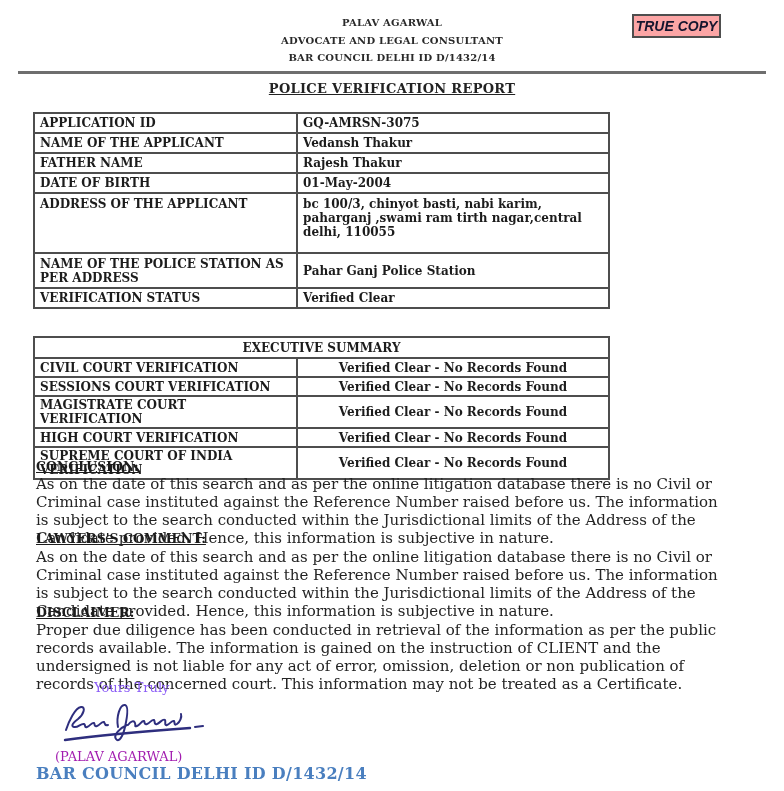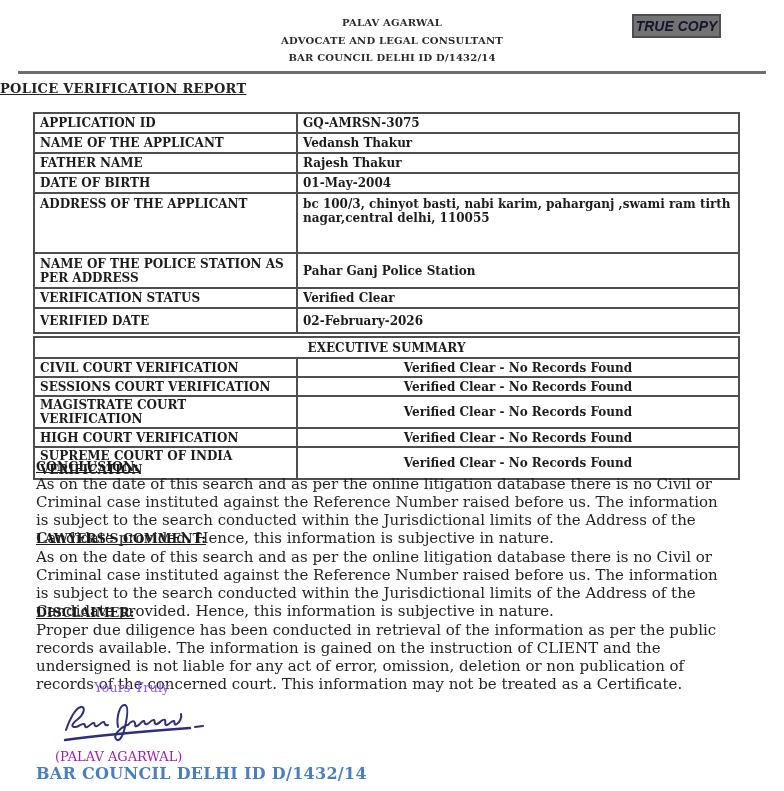--- a/index.html
+++ b/index.html
@@ -17,33 +17,33 @@
     font-size: 10px; font-weight: bold; line-height: 17.5px;
     letter-spacing: 0.2px; color: #2a2a2a;
   }
   .stamp {
     position: absolute; left: 632px; top: 14px;
     width: 89px; height: 24px;
     border: 2px solid #4e4e4e;
     display: flex; align-items: center; justify-content: center;
     font-family: "Liberation Sans", sans-serif;
     font-style: italic; font-weight: bold; font-size: 14px;
-    color: #15152e; background: #737373;
+    color: #15152e; background: #fca5a5;
   }
   .top-rule {
     position: absolute; top: 71px; left: 18px; right: 18px;
     height: 3px; background: #6e6e6e;
   }
   .report-title {
     position: absolute; top: 81px; left: 0; right: 0;
-    font-size: 13px; font-weight: bold;
+    text-align: center; font-size: 13px; font-weight: bold;
     text-decoration: underline; letter-spacing: 0.3px; color: #222;
   }
   table.doc-table {
-    position: absolute; left: 33px; width: 707px;
+    position: absolute; left: 33px; width: 577px;
     border-collapse: collapse; table-layout: fixed;
   }
   table.applicant { top: 112px; }
   table.summary { top: 336px; }
   .doc-table td, .doc-table th {
     border: 2px solid #4e4e4e;
     font-size: 12px; font-weight: bold;
     padding: 1px 5px; color: #1c1c1c;
     vertical-align: middle; text-align: left;
     overflow: hidden;
@@ -119,24 +119,20 @@
     <td>bc 100/3, chinyot basti, nabi karim, paharganj ,swami ram tirth nagar,central delhi, 110055</td>
   </tr>
   <tr class="r-ps">
     <td>NAME OF THE POLICE STATION AS PER ADDRESS</td>
     <td>Pahar Ganj Police Station</td>
   </tr>
   <tr class="r-std">
     <td>VERIFICATION STATUS</td>
     <td>Verified Clear</td>
   </tr>
-  <tr class="r-vdate">
-    <td>VERIFIED DATE</td>
-    <td>02-February-2026</td>
-  </tr>
 </tbody>
   </table>
 
 <table class="doc-table summary">
   <colgroup>
       <col class="c-label">
       <col>
     </colgroup>
   <tbody>
       <tr>

